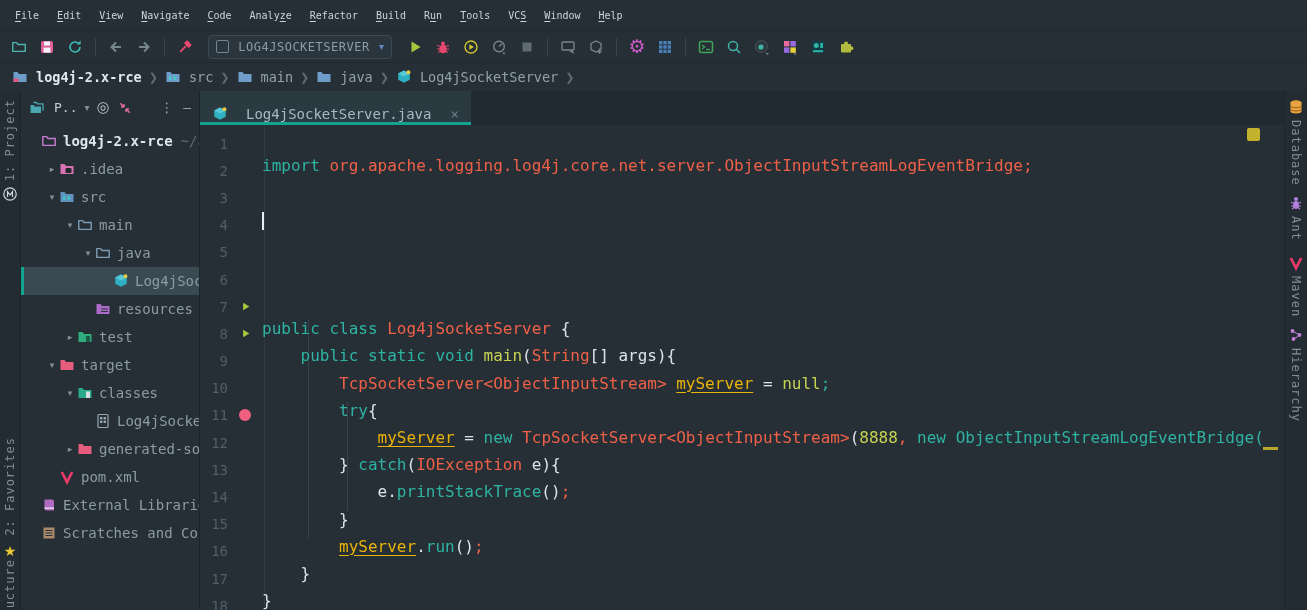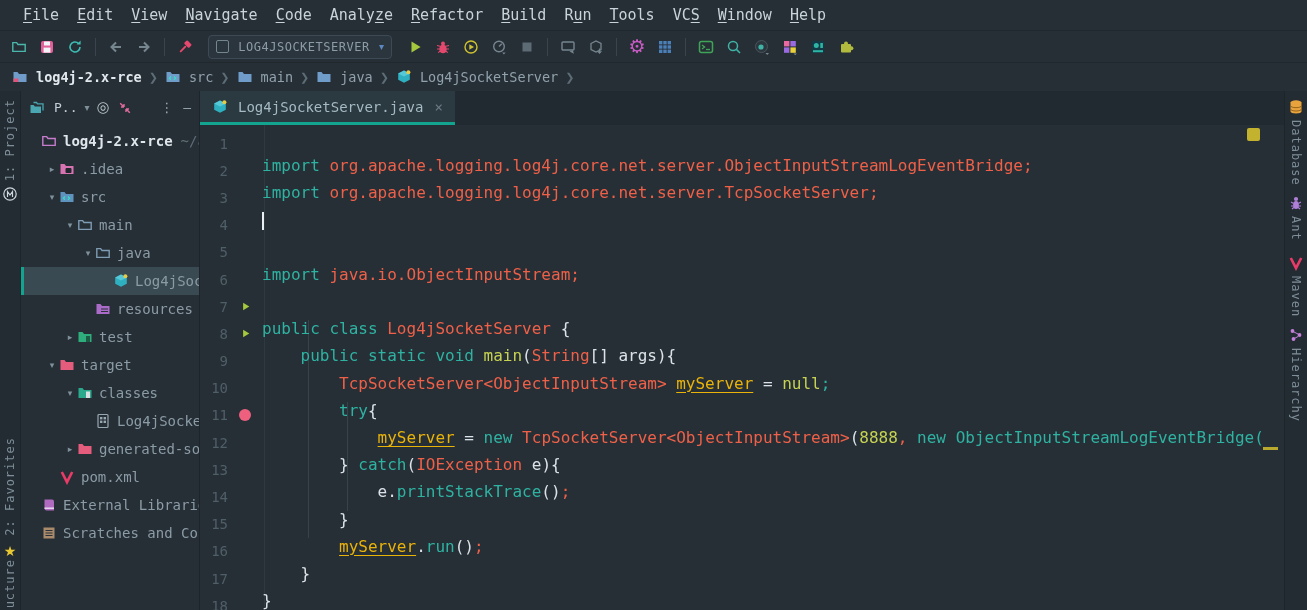--- a/index.html
+++ b/index.html
@@ -1,19 +1,19 @@
 <!DOCTYPE html>
 <html><head>
 <meta charset="utf-8">
 <style>
   html,body{margin:0;padding:0;background:#1c2328;}
   .app{position:relative;width:1307px;height:610px;background:#272f36;overflow:hidden;
        font-family:"DejaVu Sans Mono",monospace;color:#c3ced6;}
   
-  .menubar{height:30px;display:flex;align-items:center;padding-left:14px;font-size:15px;color:#c9d4da;}
+  .menubar{height:30px;display:flex;align-items:center;padding-left:6px;font-size:10px;color:#c9d4da;}
   .mi{padding:0 9px;cursor:default;}
   .mn{text-decoration:underline;text-underline-offset:2px;}
   
   .toolbar{height:31px;display:flex;align-items:center;padding-left:6px;gap:2px;
            border-top:1px solid #20282e;border-bottom:1px solid #20282e;}
   .tbtn{width:26px;height:26px;display:flex;align-items:center;justify-content:center;flex:none;}
   .tsep{width:1px;height:18px;background:#3a444c;margin:0 5px;flex:none;}
   .combo{width:168px;height:22px;background:#2b353e;border:1px solid #3d4954;border-radius:4px;
          display:flex;align-items:center;margin:0 8px;padding:0 7px;font-size:12px;color:#8c9ba6;flex:none;}
   .combo .sq{width:11px;height:11px;border:1.5px solid #76868f;border-radius:2px;flex:none;}
@@ -44,21 +44,21 @@
   .trow.sel{background:#3a4a52;}
   .trow.sel::before{content:"";position:absolute;left:0;top:0;bottom:0;width:3px;background:#12a48e;}
   .arr{width:14px;text-align:center;color:#7f919b;font-size:9px;flex:none;font-family:"DejaVu Sans",sans-serif;}
   .ticn{width:18px;height:16px;flex:none;display:flex;align-items:center;}
   .tlabel{margin-left:4px;}
   .trow.rootrow .tlabel{color:#dfe7ec;font-weight:bold;}
   .textra{color:#5d6d76;margin-left:8px;}
   
   .ecol{flex:1;min-width:0;display:flex;flex-direction:column;}
   .tabbar{height:34px;background:#222a31;display:flex;flex:none;}
-  .tab{display:flex;align-items:center;gap:8px;padding:0 12px;background:#2b3a41;
+  .tab{display:flex;align-items:flex-end;gap:16px;padding:0 12px;background:#2b3a41;
        border-bottom:3px solid #12a48e;font-size:14px;color:#a6bac4;}
   .tab .close{color:#6d7d87;font-size:14px;margin-left:3px;}
   .editor{position:relative;flex:1;background:#272f36;overflow:hidden;}
   .gutline{position:absolute;left:64px;top:0;bottom:0;width:1px;background:#2e3940;}
   .guide{position:absolute;width:1px;background:#37434b;}
   .lines{position:absolute;left:0;top:0;right:0;padding-top:5px;}
   .ln{height:27.2px;display:flex;align-items:center;}
   .ln .num{width:28px;flex:none;text-align:right;font-size:14px;color:#4f5f68;}
   .ln .gut{width:34px;flex:none;display:flex;align-items:center;justify-content:center;}
   .ln .code{font-size:16px;white-space:pre;margin-top:44px;}
@@ -508,35 +508,33 @@
         <div class="guide" style="left:147px;top:277px;height:109px;"></div>
         <div class="lines" id="lines">
             <div class="ln">
               <span class="num">1</span>
               <span class="gut"></span>
               <span class="code"><span class="tok-k">import </span><span class="tok-t">org.apache.logging.log4j.core.net.server.ObjectInputStreamLogEventBridge;</span></span>
             </div>
             <div class="ln">
               <span class="num">2</span>
               <span class="gut"></span>
-              <span class="code"><span class="tok-k">import </span><span class="tok-t">org.apache.logging.log4j.core.net.server.TcpSocketServer;</span></span>
             </div>
             <div class="ln">
               <span class="num">3</span>
               <span class="gut"></span>
               <span class="code"><span class="cursor"></span></span>
             </div>
             <div class="ln">
               <span class="num">4</span>
               <span class="gut"></span>
             </div>
             <div class="ln">
               <span class="num">5</span>
               <span class="gut"></span>
-              <span class="code"><span class="tok-k">import </span><span class="tok-t">java.io.ObjectInputStream;</span></span>
             </div>
             <div class="ln">
               <span class="num">6</span>
               <span class="gut"></span>
               <span class="code"></span>
             </div>
             <div class="ln">
               <span class="num">7</span>
               <span class="gut">
                 <span>

